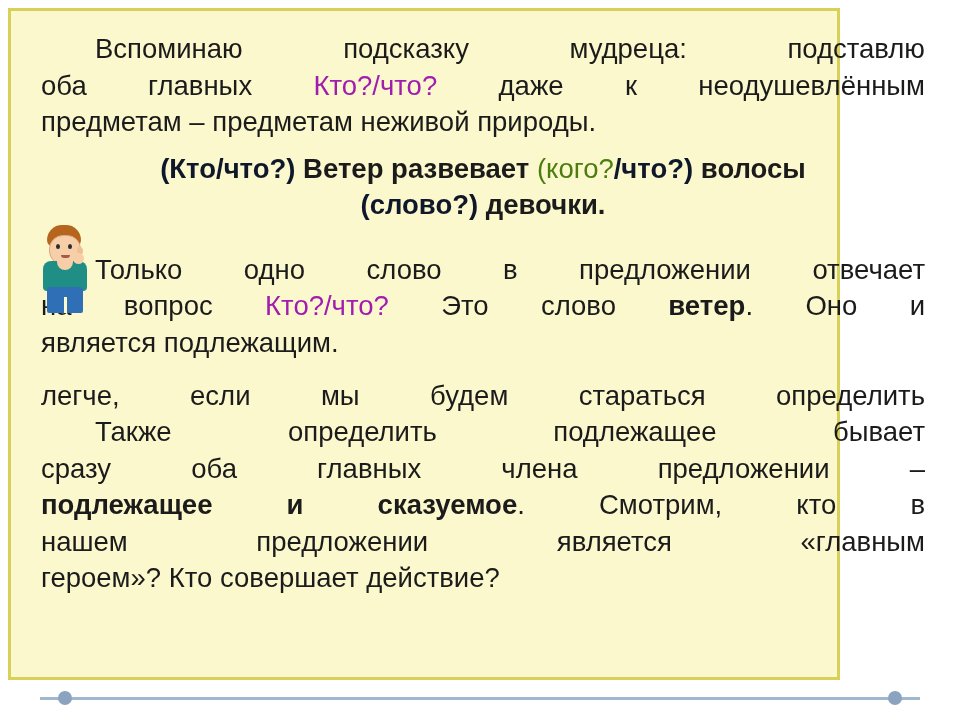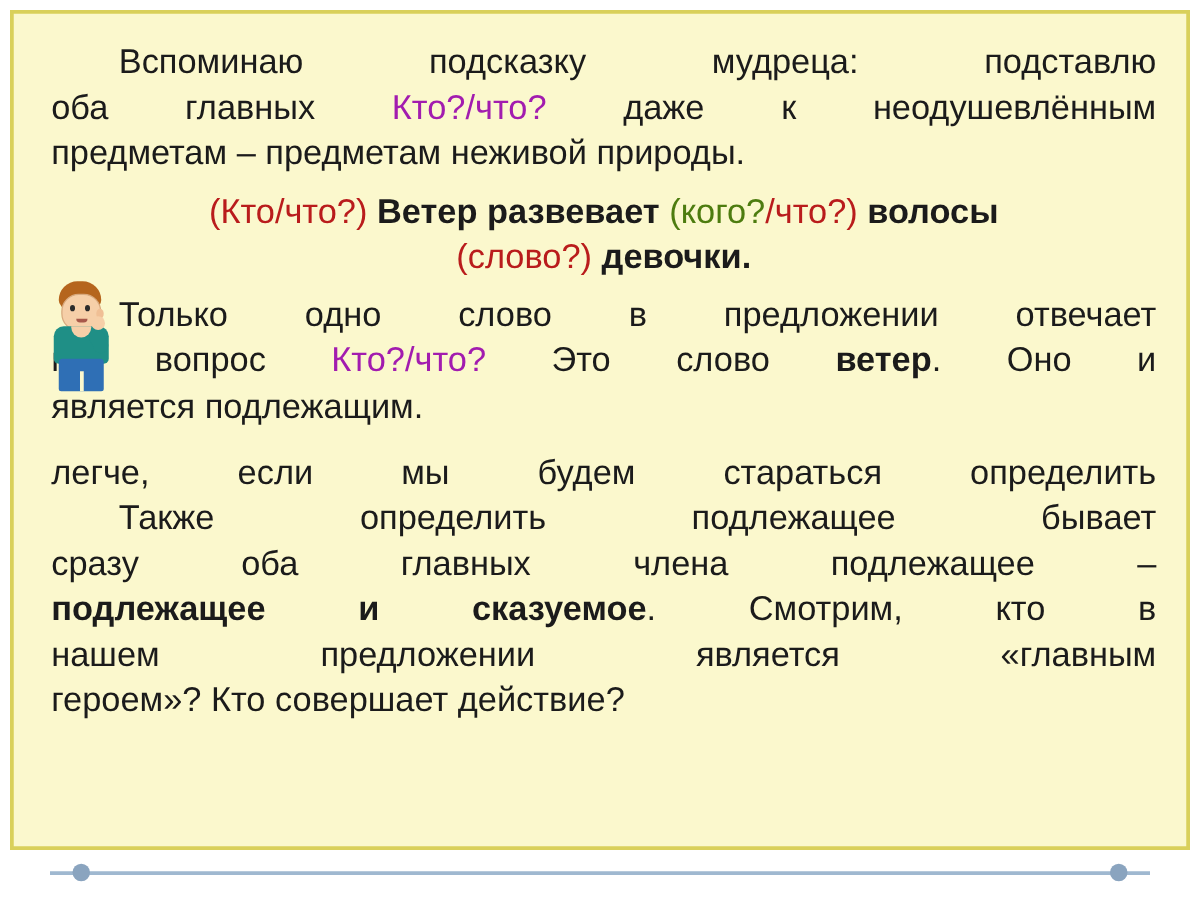--- a/index.html
+++ b/index.html
@@ -17,21 +17,21 @@
     position: relative;
     width: 960px;
     height: 720px;
     background: #ffffff;
     box-sizing: border-box;
   }
   .panel {
     position: absolute;
     left: 8px;
     top: 8px;
-    width: 944px;
+    width: 832px;
     height: 672px;
     background: #fbf8cd;
     border: 3px solid #d9d05a;
     box-sizing: border-box;
   }
   .content {
     position: absolute;
     left: 30px;
     top: 20px;
     width: 884px;
@@ -44,21 +44,21 @@
     color: #1b1b1b;
     text-align: justify;
     text-justify: inter-word;
   }
   p.center {
     text-align: center;
   }
   .b { font-weight: bold; }
   .orange { color: #a21caf; font-weight: normal; }
   .blue { color: #4d7c0f; font-weight: normal; }
-  .darkorange { color: #b91c1c; font-weight: normal; text-align: center; }
+  .darkorange { color: #0f172a; font-weight: bold; text-align: center; }
   .para-block {
     margin-bottom: 10px;
   }
   .line {
     display: block;
     text-align: justify;
     text-align-last: justify;
   }
   .line.last {
     text-align-last: left;
@@ -192,33 +192,33 @@
 
       <div class="para-block" style="margin-top:6px;">
         <p class="center" style="margin-bottom:0;">
           <span><span class="darkorange">(Кто/что?)</span><span class="b"> Ветер развевает </span><span class="blue">(кого?</span><span class="darkorange">/что?)</span><span class="b"> волосы</span></span>
         </p>
         <p class="center" style="margin-bottom:0;">
           <span><span class="darkorange">(слово?)</span><span class="b"> девочки.</span></span>
         </p>
       </div>
 
-      <div class="para-block" style="margin-top:10px;">
+      <div class="para-block" style="margin-top:28px;">
         <p style="margin-bottom:0;">
           <span class="line"><span style="display:inline-block;width:54px;"></span><span>Только одно слово в предложении отвечает</span></span>
           <span class="line"><span>на вопрос </span><span class="orange">Кто?/что?</span><span> Это слово </span><span class="b">ветер</span><span>. Оно и</span></span>
           <span class="line last"><span>является подлежащим.</span></span>
         </p>
       </div>
 
       <div class="para-block" style="margin-top:16px;">
         <p style="margin-bottom:0;">
           <span class="line"><span>легче, если мы будем стараться определить</span></span>
           <span class="line"><span style="display:inline-block;width:54px;"></span><span>Также определить подлежащее бывает</span></span>
-          <span class="line"><span>сразу оба главных члена подлежащее –</span></span>
+          <span class="line"><span>сразу оба главных члена предложении –</span></span>
           <span class="line"><span class="b">подлежащее и сказуемое</span><span>. Смотрим, кто в</span></span>
           <span class="line"><span>нашем предложении является «главным</span></span>
           <span class="line last"><span>героем»? Кто совершает действие?</span></span>
         </p>
       </div>
 
     </div>
 
     <div class="boy">
       <div class="hair"></div>

